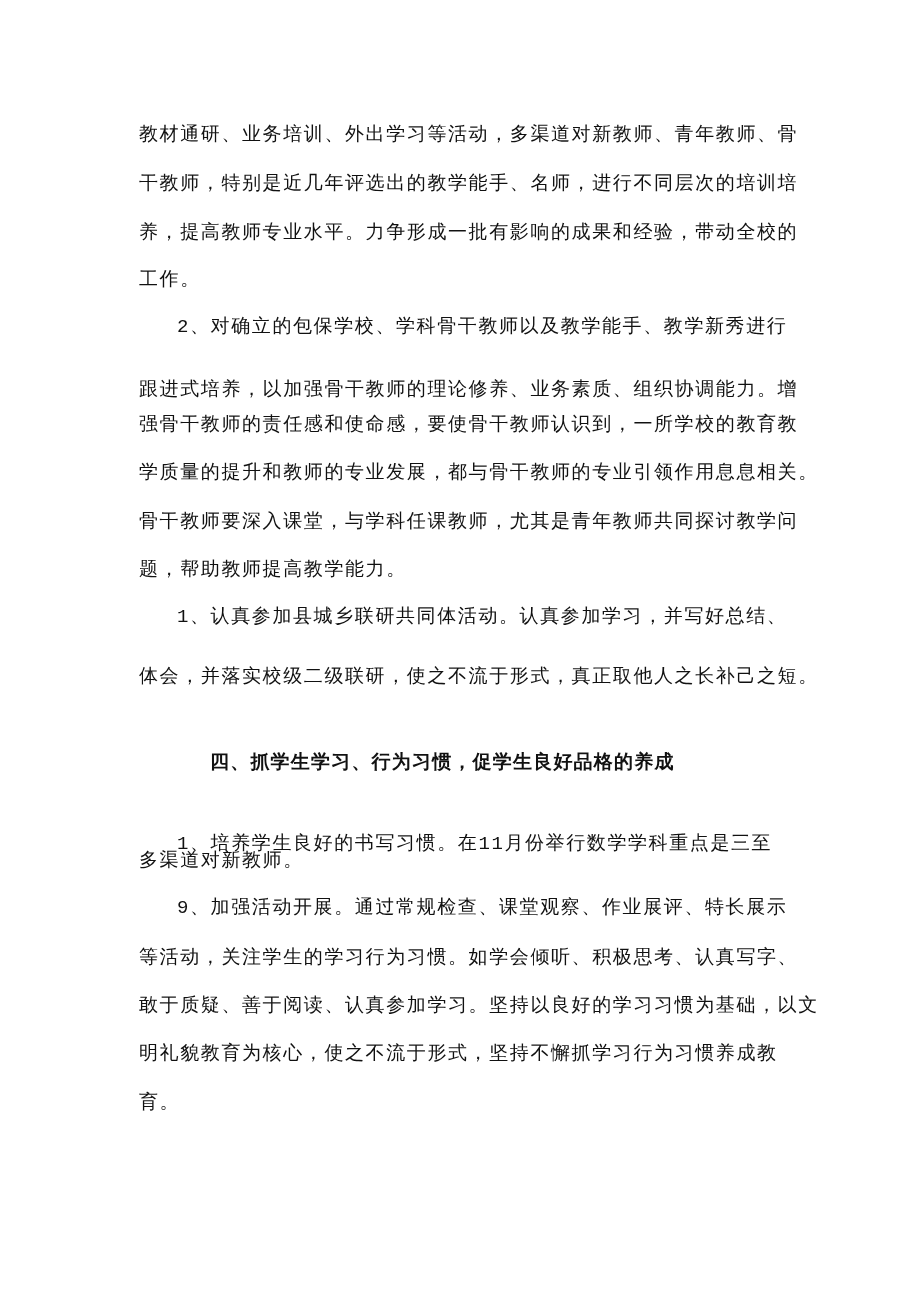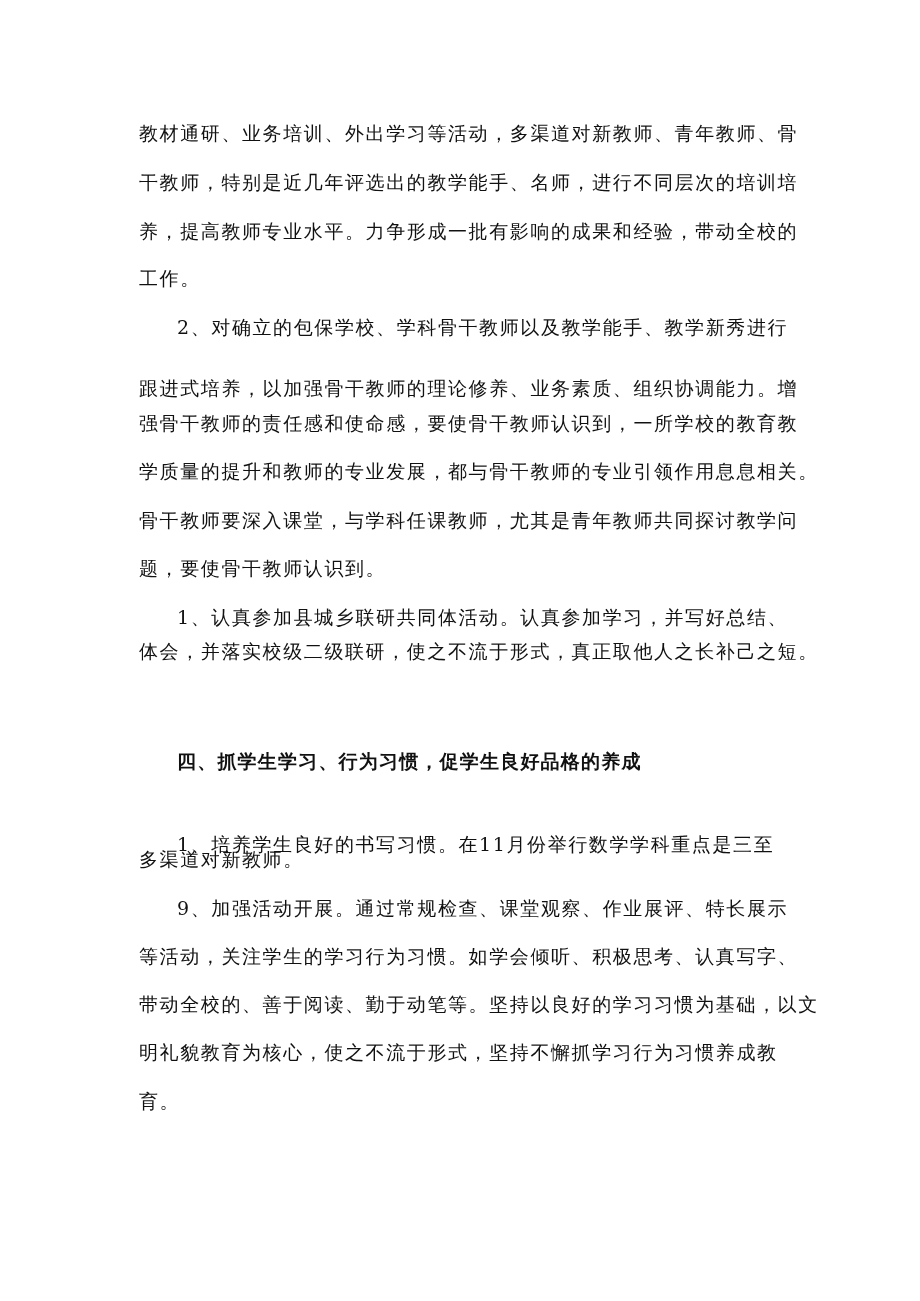--- a/index.html
+++ b/index.html
@@ -1,46 +1,46 @@
 <!DOCTYPE html>
 <html><head>
 <meta charset="utf-8">
 <style>
   html, body { margin: 0; padding: 0; background: #ffffff; }
   body { width: 920px; height: 1301px; position: relative; overflow: hidden;
          font-family: "DejaVu Serif", "Liberation Serif", serif; color: #111; }
   .page { position: absolute; left: 139px; top: 0; width: 655px; }
   .line { position: absolute; left: 0; white-space: nowrap; font-size: 19px;
           line-height: 24px; letter-spacing: 1.6px; }
-  .indent { left: 38px; }
-  .heading { font-weight: bold; font-family: "DejaVu Sans", "Liberation Sans", sans-serif; letter-spacing: 1.2px; }
+  .indent { left: 38px; font-family: Liberation Mono, monospace; }
+  .heading { font-weight: bold; font-family: "DejaVu Sans", "Liberation Sans", sans-serif; letter-spacing: 1.2px; margin-left: 33px; }
 </style>
 </head>
 <body>
 
 <div class="page">
 
   <div class="line" style="top:121px">教材通研、业务培训、外出学习等活动，多渠道对新教师、青年教师、骨</div>
   <div class="line" style="top:170px">干教师，特别是近几年评选出的教学能手、名师，进行不同层次的培训培</div>
   <div class="line" style="top:219px">养，提高教师专业水平。力争形成一批有影响的成果和经验，带动全校的</div>
   <div class="line" style="top:266px">工作。</div>
 
   <div class="line indent" style="top:315px">2、对确立的包保学校、学科骨干教师以及教学能手、教学新秀进行</div>
   <div class="line" style="top:376px">跟进式培养，以加强骨干教师的理论修养、业务素质、组织协调能力。增</div>
   <div class="line" style="top:411px">强骨干教师的责任感和使命感，要使骨干教师认识到，一所学校的教育教</div>
   <div class="line" style="top:459px">学质量的提升和教师的专业发展，都与骨干教师的专业引领作用息息相关。</div>
   <div class="line" style="top:508px">骨干教师要深入课堂，与学科任课教师，尤其是青年教师共同探讨教学问</div>
-  <div class="line" style="top:556px">题，要使骨干教师认识到。</div>
+  <div class="line" style="top:556px">题，帮助教师提高教学能力。</div>
 
   <div class="line indent" style="top:605px">1、认真参加县城乡联研共同体活动。认真参加学习，并写好总结、</div>
-  <div class="line" style="top:639px">体会，并落实校级二级联研，使之不流于形式，真正取他人之长补己之短。</div>
+  <div class="line" style="top:663px">体会，并落实校级二级联研，使之不流于形式，真正取他人之长补己之短。</div>
 
   <div class="line indent heading" style="top:749px">四、抓学生学习、行为习惯，促学生良好品格的养成</div>
 
   <div class="line indent" style="top:832px">1、培养学生良好的书写习惯。在11月份举行数学学科重点是三至</div>
   <div class="line" style="top:847px">多渠道对新教师。</div>
 
   <div class="line indent" style="top:896px">9、加强活动开展。通过常规检查、课堂观察、作业展评、特长展示</div>
   <div class="line" style="top:944px">等活动，关注学生的学习行为习惯。如学会倾听、积极思考、认真写字、</div>
-  <div class="line" style="top:992px">带动全校的、善于阅读、勤于动笔等。坚持以良好的学习习惯为基础，以文</div>
+  <div class="line" style="top:992px">敢于质疑、善于阅读、认真参加学习。坚持以良好的学习习惯为基础，以文</div>
   <div class="line" style="top:1040px">明礼貌教育为核心，使之不流于形式，坚持不懈抓学习行为习惯养成教</div>
   <div class="line" style="top:1089px">育。</div>
 </div>
 
 </body></html>

